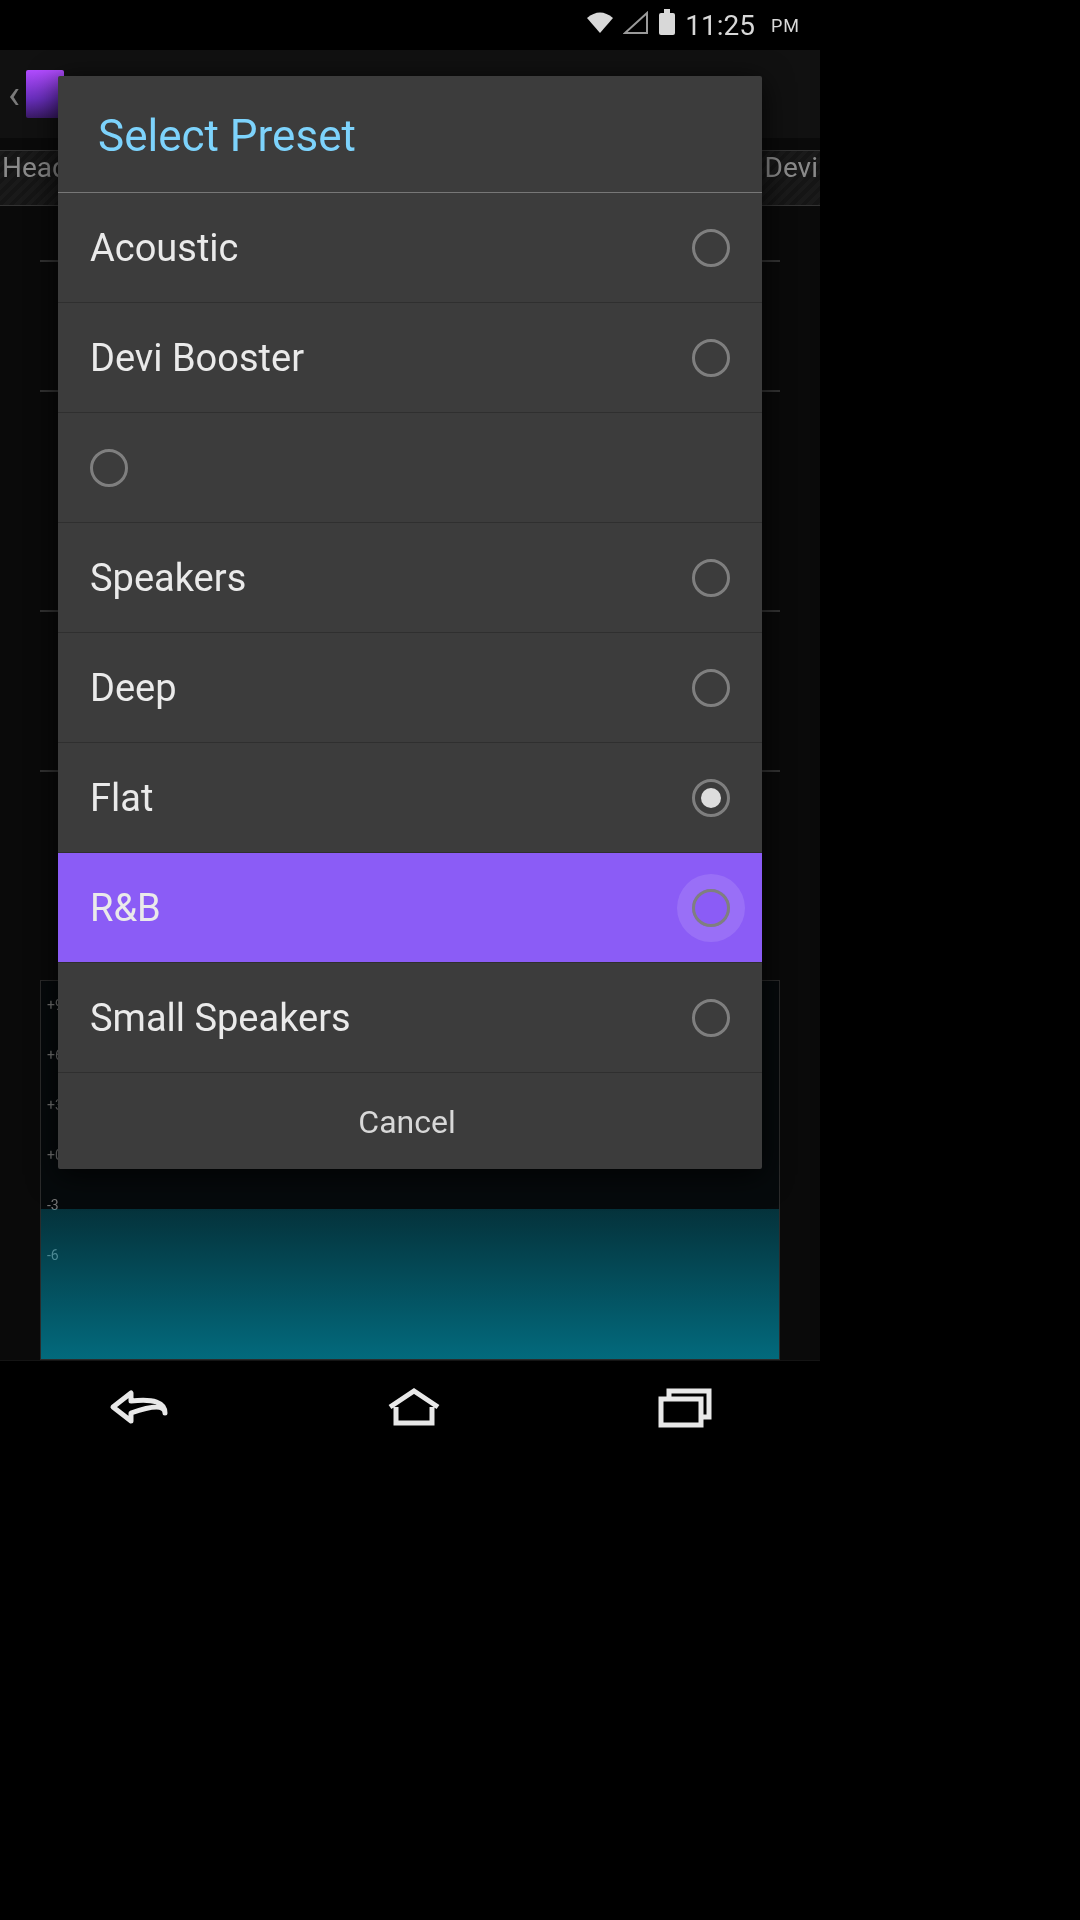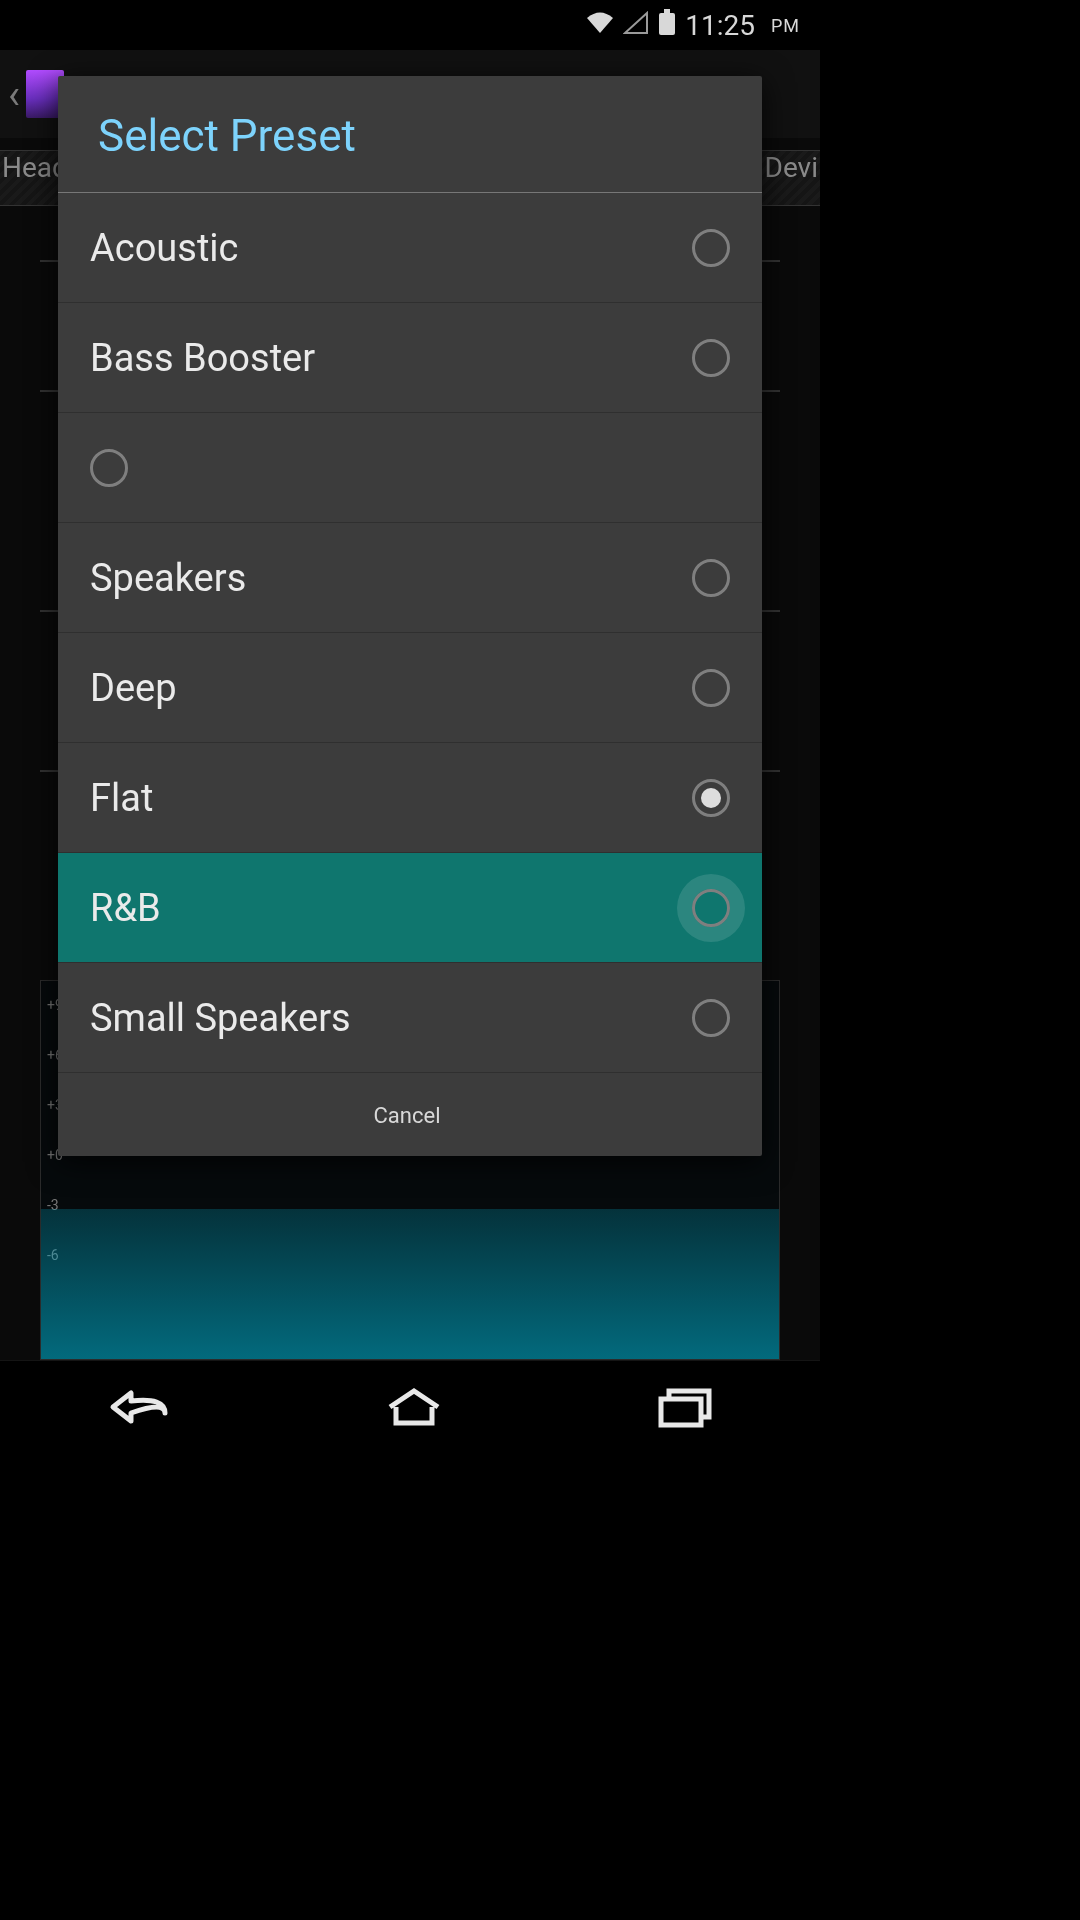--- a/index.html
+++ b/index.html
@@ -109,39 +109,39 @@
   .preset-item {
     display: flex;
     align-items: center;
     justify-content: flex-start;
     padding: 0 32px;
     height: 110px;
     border-bottom: 1px solid #2f2f2f;
     font-size: 38px;
     color: #eaeaea;
   }
-  .preset-item.highlight { background: #0f766e; }
+  .preset-item.highlight { background: #8b5cf6; }
   .preset-item:last-of-type { border-bottom: 1px solid #2f2f2f; }
   .preset-label { flex: 1; }
   .radio {
     width: 38px; height: 38px;
     border: 3px solid #7f7f7f;
     border-radius: 50%;
     display: flex;
     align-items: center;
     justify-content: center;
   }
   .radio.selected .dot { width: 20px; height: 20px; background: #ddd; border-radius: 50%; }
   .radio.glow {
     box-shadow: 0 0 0 15px rgba(255,255,255,0.12);
     position: relative;
   }
   .cancel-row {
     text-align: center;
-    font-size: 22px;
+    font-size: 32px;
     color: #d8d8d8;
     padding: 30px 6px 28px 0;
   }
 
   
   .nav-bar {
     position: absolute;
     left: 0; right: 0; bottom: 0;
     height: 96px;
     background: #000;
@@ -202,21 +202,21 @@
 
 <div class="dialog">
   <div class="dialog-title">Select Preset</div>
   <div class="dialog-divider-top"></div>
   <div class="preset-list" id="preset-list">
       <div class="preset-item">
         <span class="preset-label">Acoustic</span>
         <span class="radio"></span>
       </div>
       <div class="preset-item">
-        <span class="preset-label">Bass Booster</span>
+        <span class="preset-label">Devi Booster</span>
         <span class="radio"></span>
       </div>
       <div class="preset-item">
         <span class="radio"></span>
       </div>
       <div class="preset-item">
         <span class="preset-label">Speakers</span>
         <span class="radio"></span>
       </div>
       <div class="preset-item">

